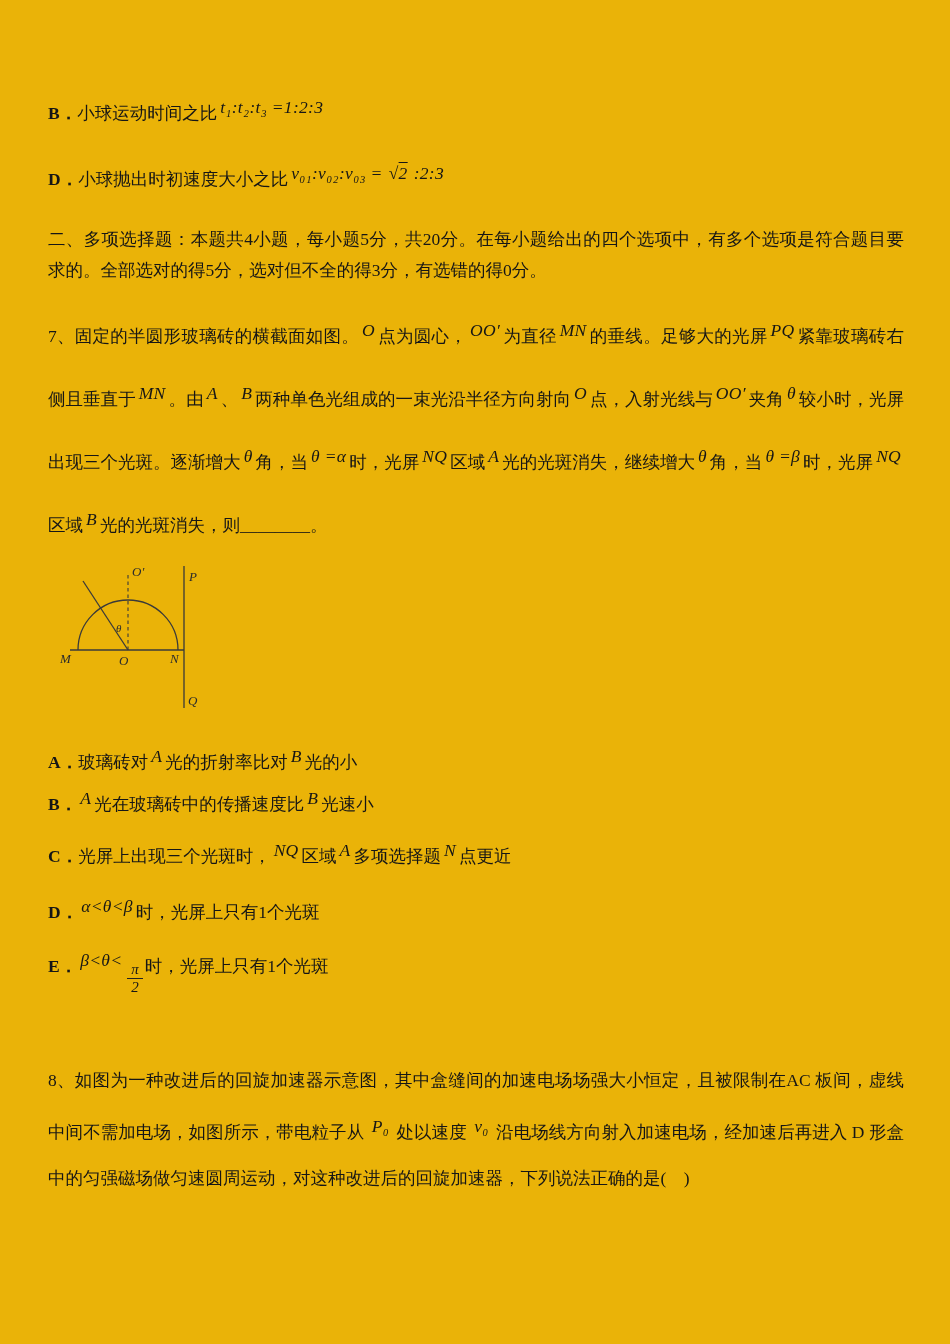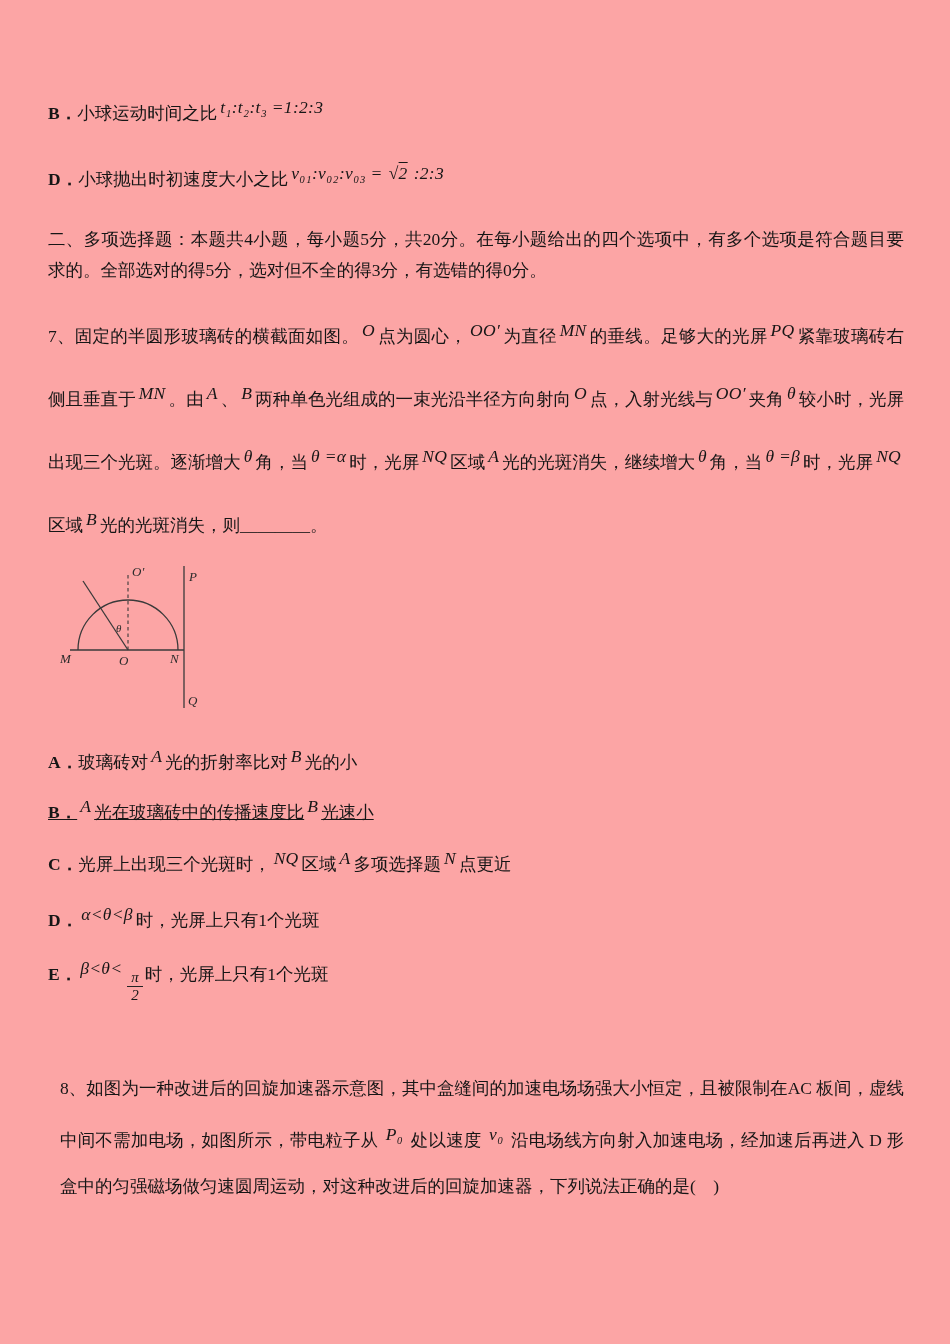--- a/index.html
+++ b/index.html
@@ -2,21 +2,21 @@
 <html><head>
 <meta charset="utf-8">
 <style>
   * { box-sizing: border-box; }
   html, body { margin: 0; padding: 0; background: #ffffff; }
   .page {
     position: relative;
     width: 950px;
     height: 1344px;
     margin: 0 auto;
-    background: #fca5a5;
+    background: #eab308;
     color: #161616;
     font-family: "Liberation Serif", "DejaVu Serif", serif;
     font-size: 17.5px;
     padding: 92px 46px 0 48px;
     overflow: hidden;
   }
   p { margin: 0; }
   .bl { font-weight: bold; }
   .math {
     font-family: "Liberation Serif", "DejaVu Serif", serif;
@@ -41,25 +41,25 @@
     transform: translateY(-4px);
   }
   .frac .num { border-bottom: 1.2px solid #222; padding: 0 4px; }
 
   .opt-line   { line-height: 30px; margin-bottom: 30px; }
   .sec-head   { line-height: 31px; margin-top: 20px; text-align: justify; }
   .q7-stem    { line-height: 57px; margin-top: 16px; text-align: justify; }
   .fig-wrap   { margin: 8px 0 0 12px; }
   .q7-opt     { line-height: 30px; }
   .q7-opt-a   { margin-top: 22px; }
-  .q7-opt-b   { margin-top: 14px; text-decoration: underline; }
+  .q7-opt-b   { margin-top: 6px; }
   .q7-opt-c   { margin-top: 16px; }
   .q7-opt-d   { margin-top: 20px; }
   .q7-opt-e   { margin-top: 18px; }
-  .q8-stem    { line-height: 46px; margin-top: 56px; text-align: justify; margin-left: 12px; }
+  .q8-stem    { line-height: 46px; margin-top: 56px; text-align: justify; }
 
   svg text {
     font-family: "Liberation Serif", "DejaVu Serif", serif;
     font-style: italic;
     font-size: 13px;
     fill: #2c2c2c;
   }
   svg .small { font-size: 11px; }
 </style>
 </head>

